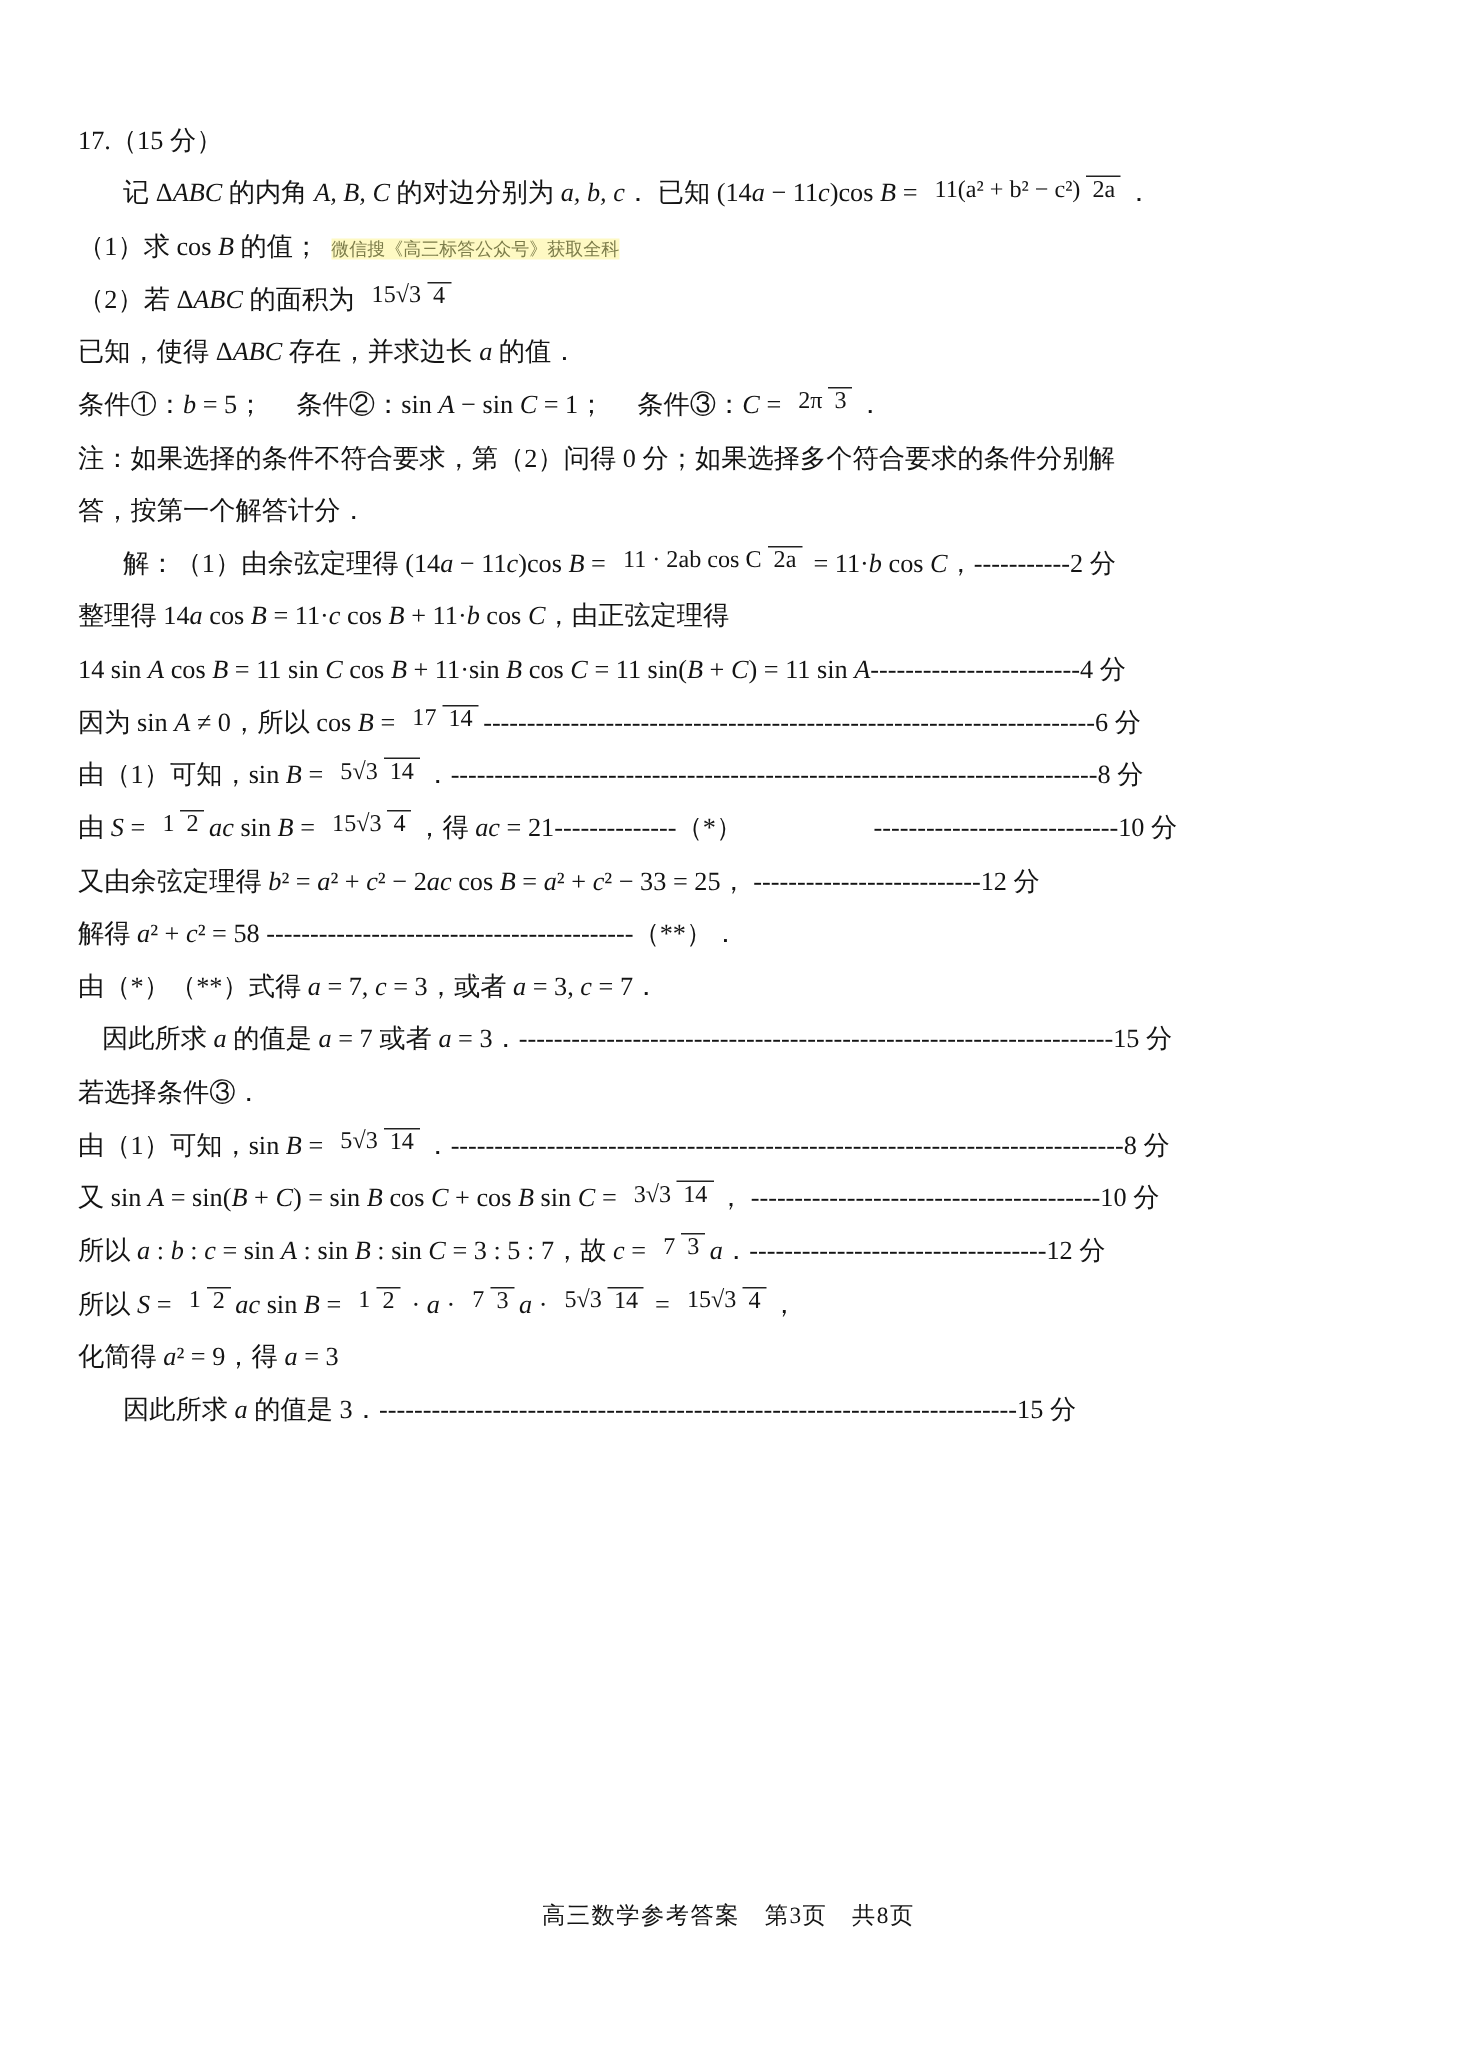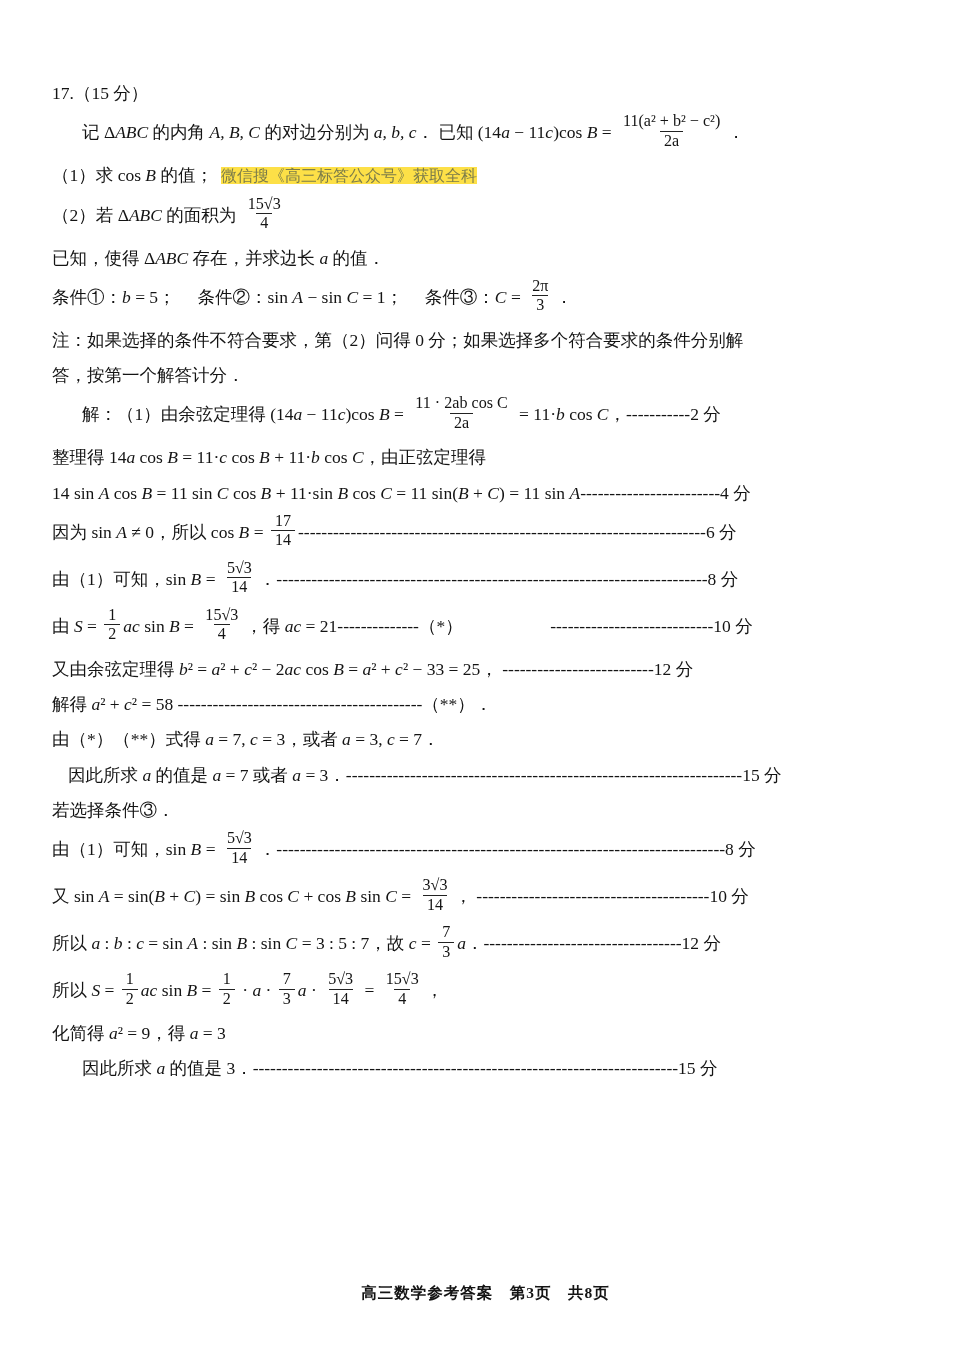--- a/index.html
+++ b/index.html
@@ -18,48 +18,47 @@
   }
   .line {
     font-size: 17.5px;
     line-height: 1.5;
     margin-bottom: 9px;
     word-break: break-all;
   }
   .mvar { font-style: italic; font-family: "Liberation Serif", "DejaVu Serif", serif; }
   .frac {
     display: inline-flex;
-    flex-direction: column;
+    flex-direction: row;
     align-items: center;
     vertical-align: middle;
     margin: 0 3px;
     line-height: 1.15;
     font-size: 0.92em;
     transform: translateY(-3px);
     text-align: center;
   }
   .frac .num, .frac .den { padding: 0 4px; white-space: nowrap; }
   .frac .den { border-top: 1.3px solid #222; }
   .hl {
-    background: #fde047;
+    background: #fef9c3;
     color: #7c7c4a;
     margin-left: 8px;
-    font-size: 16px;
+    font-size: 12px;
   }
   .ind-1 { padding-left: 30px; }
   .ind-sm { padding-left: 16px; }
   .footer {
     position: absolute;
-    bottom: 64px;
+    bottom: 80px;
     left: 0;
     width: 100%;
     text-align: center;
     font-size: 15.5px;
     letter-spacing: 1px;
-    font-weight: bold;
   }
 </style>
 </head>
 <body>
 
 <div class="page">
   <div>
       <div class="line ind-0"><span>17.（15 分）</span></div>
       <div class="line ind-1"><span>记 Δ</span><span class="mvar">ABC</span><span> 的内角 </span><span class="mvar">A, B, C</span><span> 的对边分别为 </span><span class="mvar">a, b, c</span><span>． 已知 (14</span><span class="mvar">a</span><span> − 11</span><span class="mvar">c</span><span>)cos </span><span class="mvar">B</span><span> = </span><span class="frac">
           <span class="num">11(a² + b² − c²)</span>

